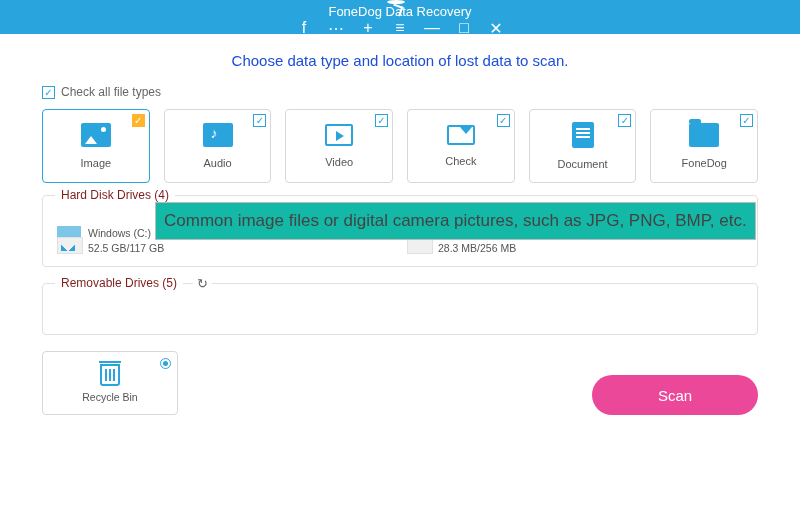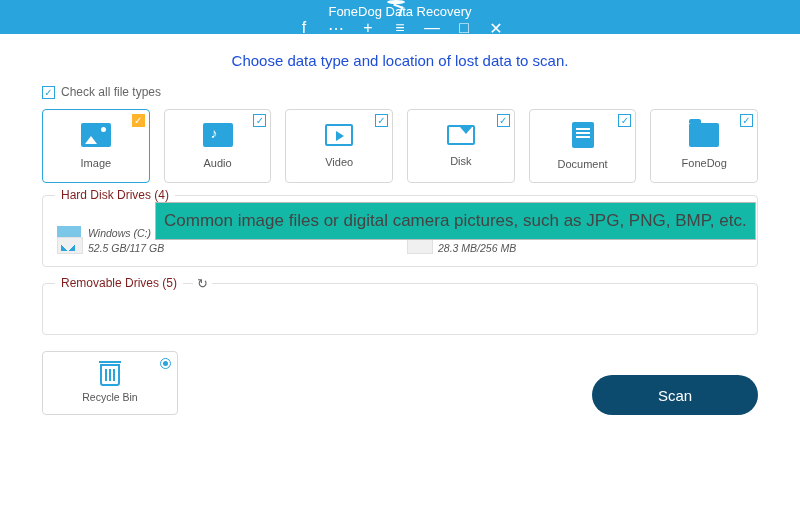--- a/index.html
+++ b/index.html
@@ -35,42 +35,42 @@
 .icon-bg.email::after { content:""; position:absolute; top:0; left:11px; width:0; height:0; border-left:6px solid transparent; border-right:6px solid transparent; border-top:7px solid #2aa4dc; }
 .icon-bg.doc::before { content:""; position:absolute; top:6px; left:4px; width:14px; height:2px; background:#fff; box-shadow:0 4px 0 #fff, 0 8px 0 #fff; }
 
 .tooltip { position:absolute; left:155px; top:168px; background:#14b8a6; border:1px solid #bbb; padding:8px 8px; font-size:17px; color:#444; z-index:5; }
 
 .section { border:1px solid #e0e0e0; border-radius:4px; padding:14px 14px 10px 14px; margin-bottom:16px; position:relative; }
 .section-title { position:absolute; top:-8px; left:12px; background:#fff; padding:0 6px; font-size:12px; color:#7f1d1d; }
 .refresh { position:absolute; top:-8px; left:150px; background:#fff; padding:0 4px; font-size:13px; color:#666; cursor:pointer; }
 
 .drives { display:flex; gap:14px; }
-.drive { flex:1; position:relative; padding-top:2px;font-style:italic; }
+.drive { flex:1; position:relative; padding-top:2px; }
 .radio { position:absolute; top:0; right:4px; width:11px; height:11px; border:1px solid #999; border-radius:50%; cursor:pointer; }
 .drive-body { display:flex; align-items:flex-start; gap:7px; margin-top:14px; }
 .disk-icon { width:24px; height:26px; position:relative; }
 .disk-icon .bar { width:100%; height:11px; background:#7cc7e8; }
 .disk-icon.orange .bar { background:#ffa126; }
 .disk-icon::after { content:""; display:block; width:100%; height:15px; background:#f0f0f0; border:1px solid #e0e0e0; }
 .disk-icon.win::before { content:""; position:absolute; bottom:1px; left:4px; width:14px; height:11px; background:linear-gradient(45deg,#2aa4dc 25%,transparent 25%),linear-gradient(-45deg,#2aa4dc 25%,transparent 25%); }
 .drive-text { font-size:10.5px; color:#555; line-height:1.45; }
 
 .removable { min-height:52px; }
 
 .bottom { display:flex; align-items:flex-end; justify-content:space-between; }
 .recycle { width:136px; height:64px; border:1px solid #d8d8d8; border-radius:4px; position:relative; display:flex; flex-direction:column; align-items:center; justify-content:center; }
 .recycle .radio-sel { position:absolute; top:6px; right:6px; width:11px; height:11px; border:1.5px solid #2aa4dc; border-radius:50%; display:flex; align-items:center; justify-content:center; }
 .recycle .radio-sel::after { content:""; width:5px; height:5px; background:#2aa4dc; border-radius:50%; }
 .trash-icon { width:20px; height:22px; border:2px solid #2aa4dc; border-radius:0 0 3px 3px; position:relative; }
 .trash-icon::before { content:""; position:absolute; top:-5px; left:-3px; width:22px; height:2px; background:#2aa4dc; }
 .trash-icon::after { content:""; position:absolute; top:3px; left:3px; width:2px; height:12px; background:#2aa4dc; box-shadow:4px 0 0 #2aa4dc, 8px 0 0 #2aa4dc; }
 .recycle .lbl { font-size:10.5px; color:#555; margin-top:5px; }
 
-.scan-btn { width:166px; height:40px; background:#0c4a6e; border-radius:20px; color:#fff; font-size:15px; display:flex; align-items:center; justify-content:center; cursor:pointer; }
+.scan-btn { width:166px; height:40px; background:#ec4899; border-radius:20px; color:#fff; font-size:15px; display:flex; align-items:center; justify-content:center; cursor:pointer; }
 </style>
 </head>
 <body>
 
 <div class="titlebar">
   <div class="logo"></div>
   <div class="title">FoneDog Data Recovery</div>
   <div class="titlebtns">
     <span>f</span>
     <span>⋯</span>
@@ -101,21 +101,21 @@
     <div class="lbl">Audio</div>
       </div>
       <div class="card">
         <div class="tick">✓</div>
     <div class="icon-bg video"></div>
     <div class="lbl">Video</div>
       </div>
       <div class="card">
         <div class="tick">✓</div>
     <div class="icon-bg email"></div>
-    <div class="lbl">Disk</div>
+    <div class="lbl">Check</div>
       </div>
       <div class="card">
         <div class="tick">✓</div>
     <div class="icon-bg doc"></div>
     <div class="lbl">Document</div>
       </div>
       <div class="card">
         <div class="tick">✓</div>
     <div class="icon-bg folder"></div>
     <div class="lbl">FoneDog</div>

